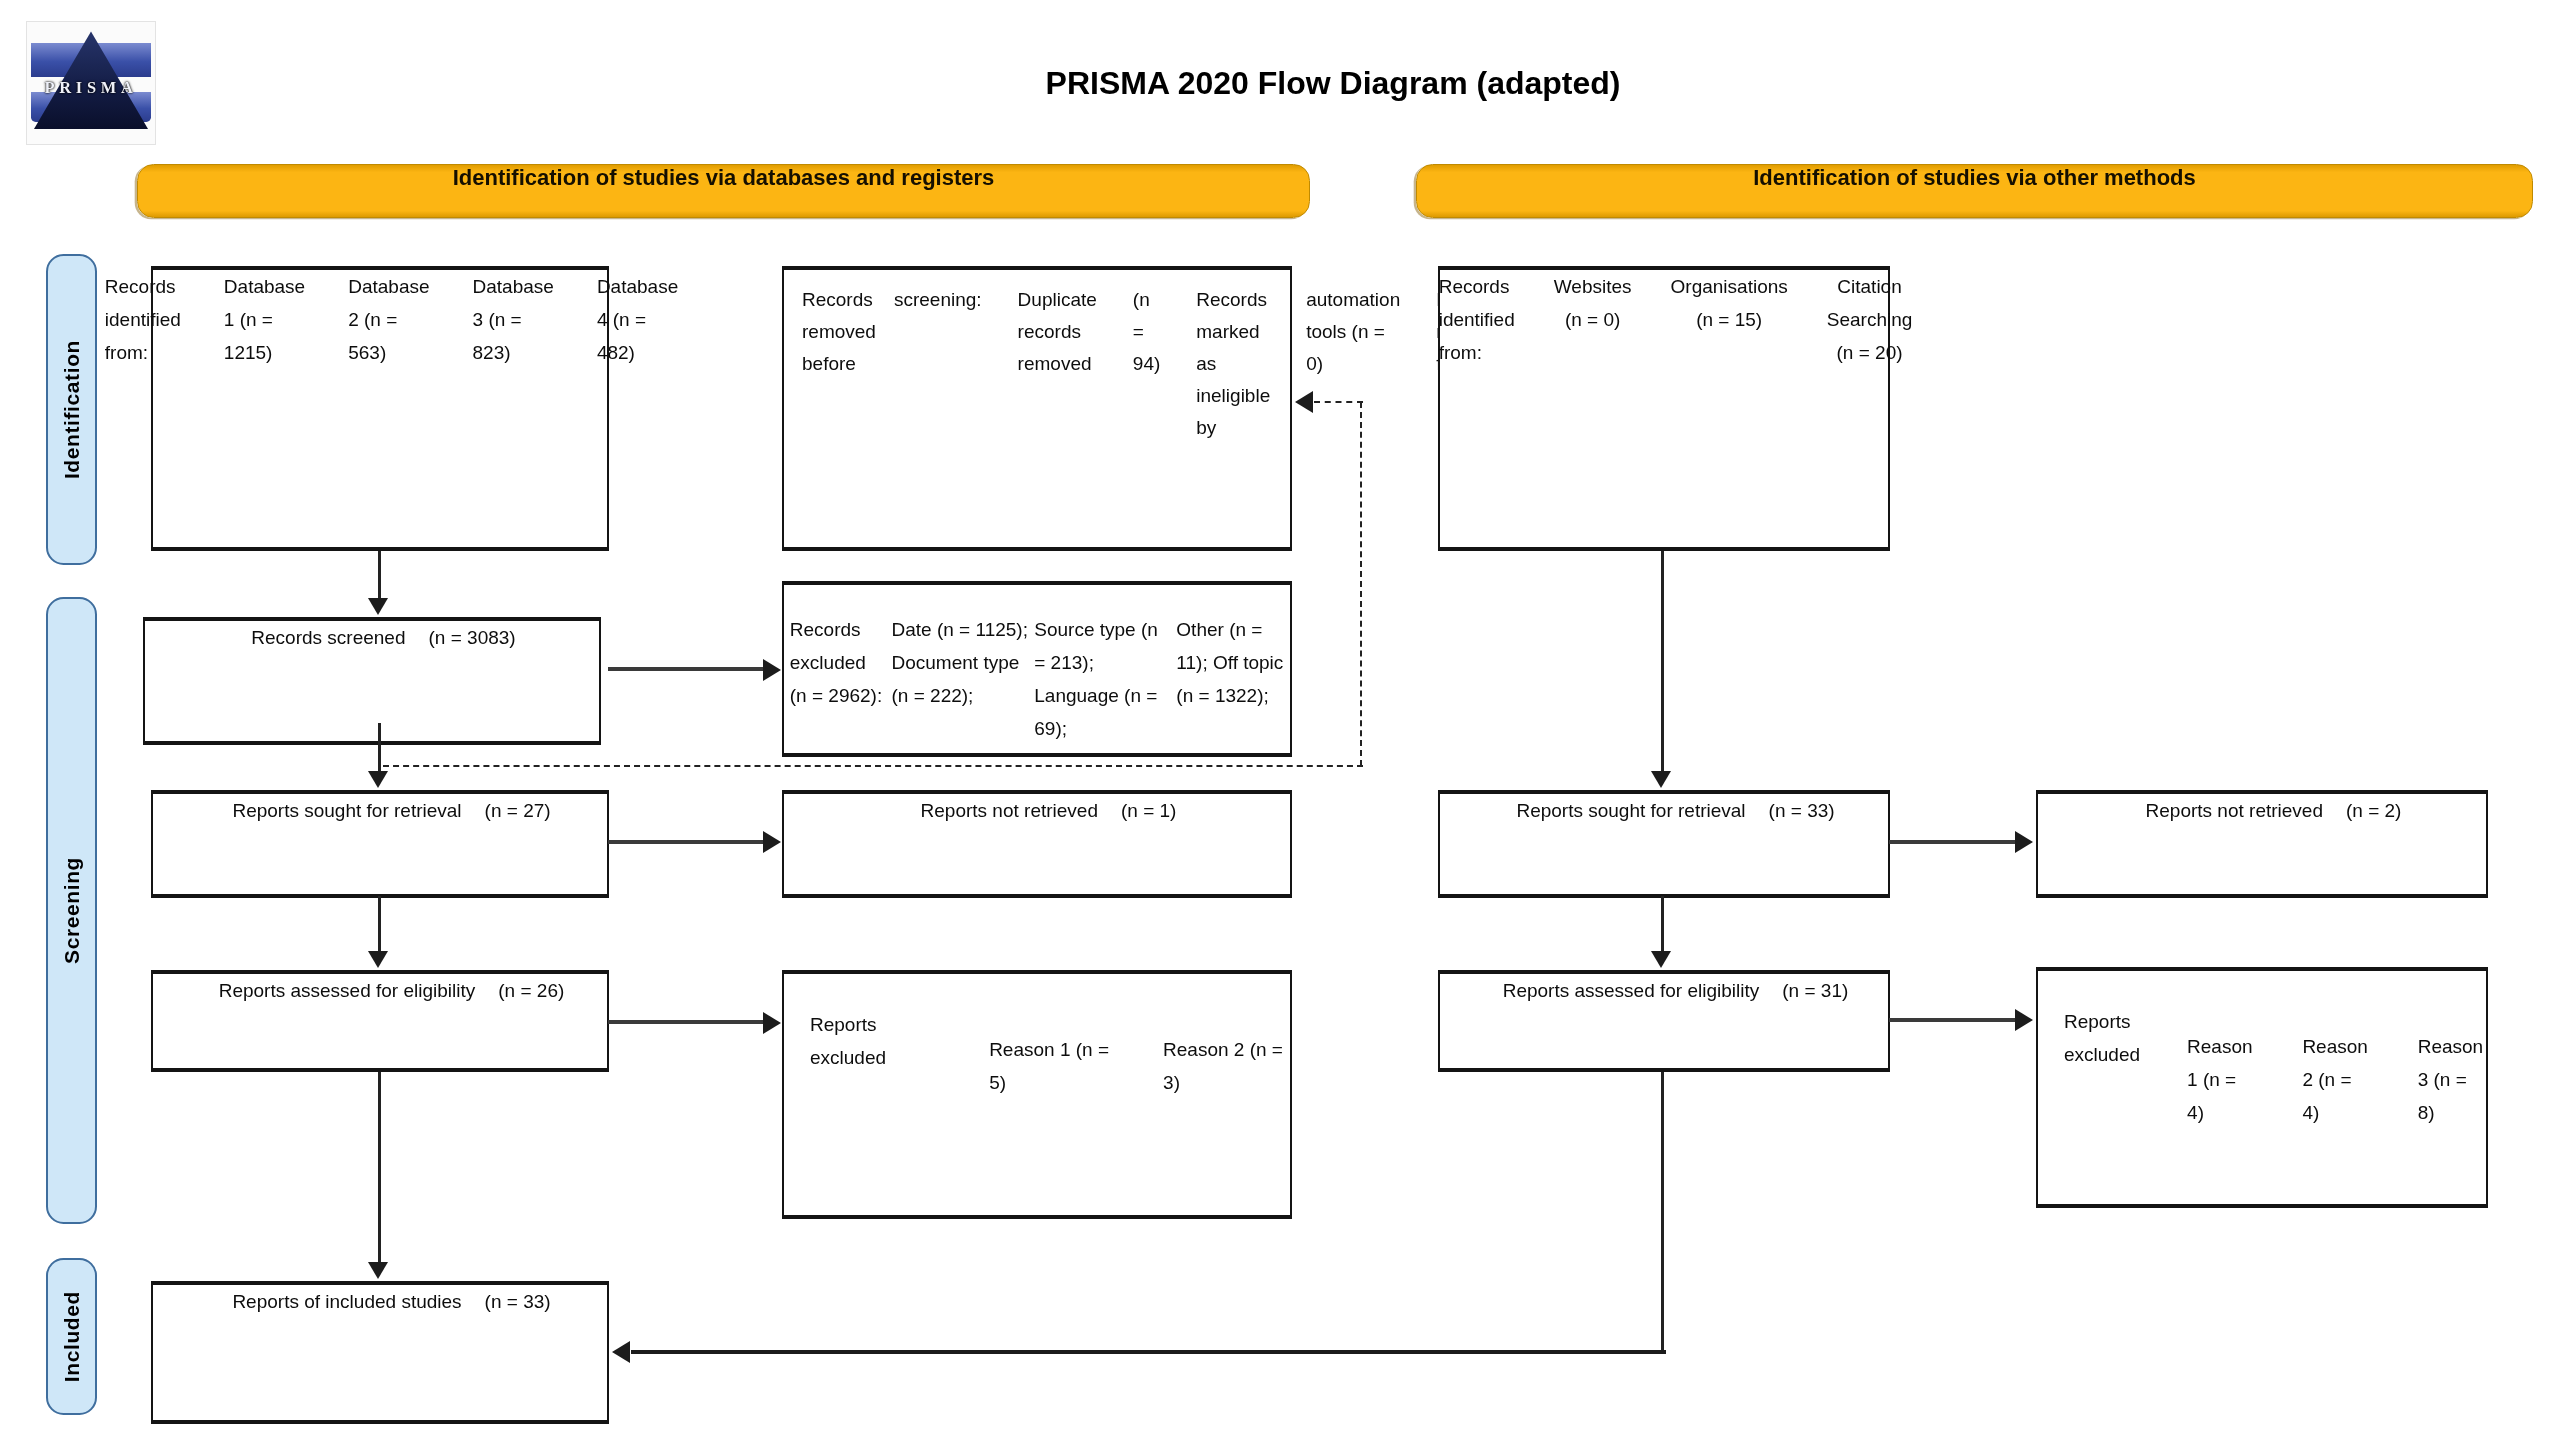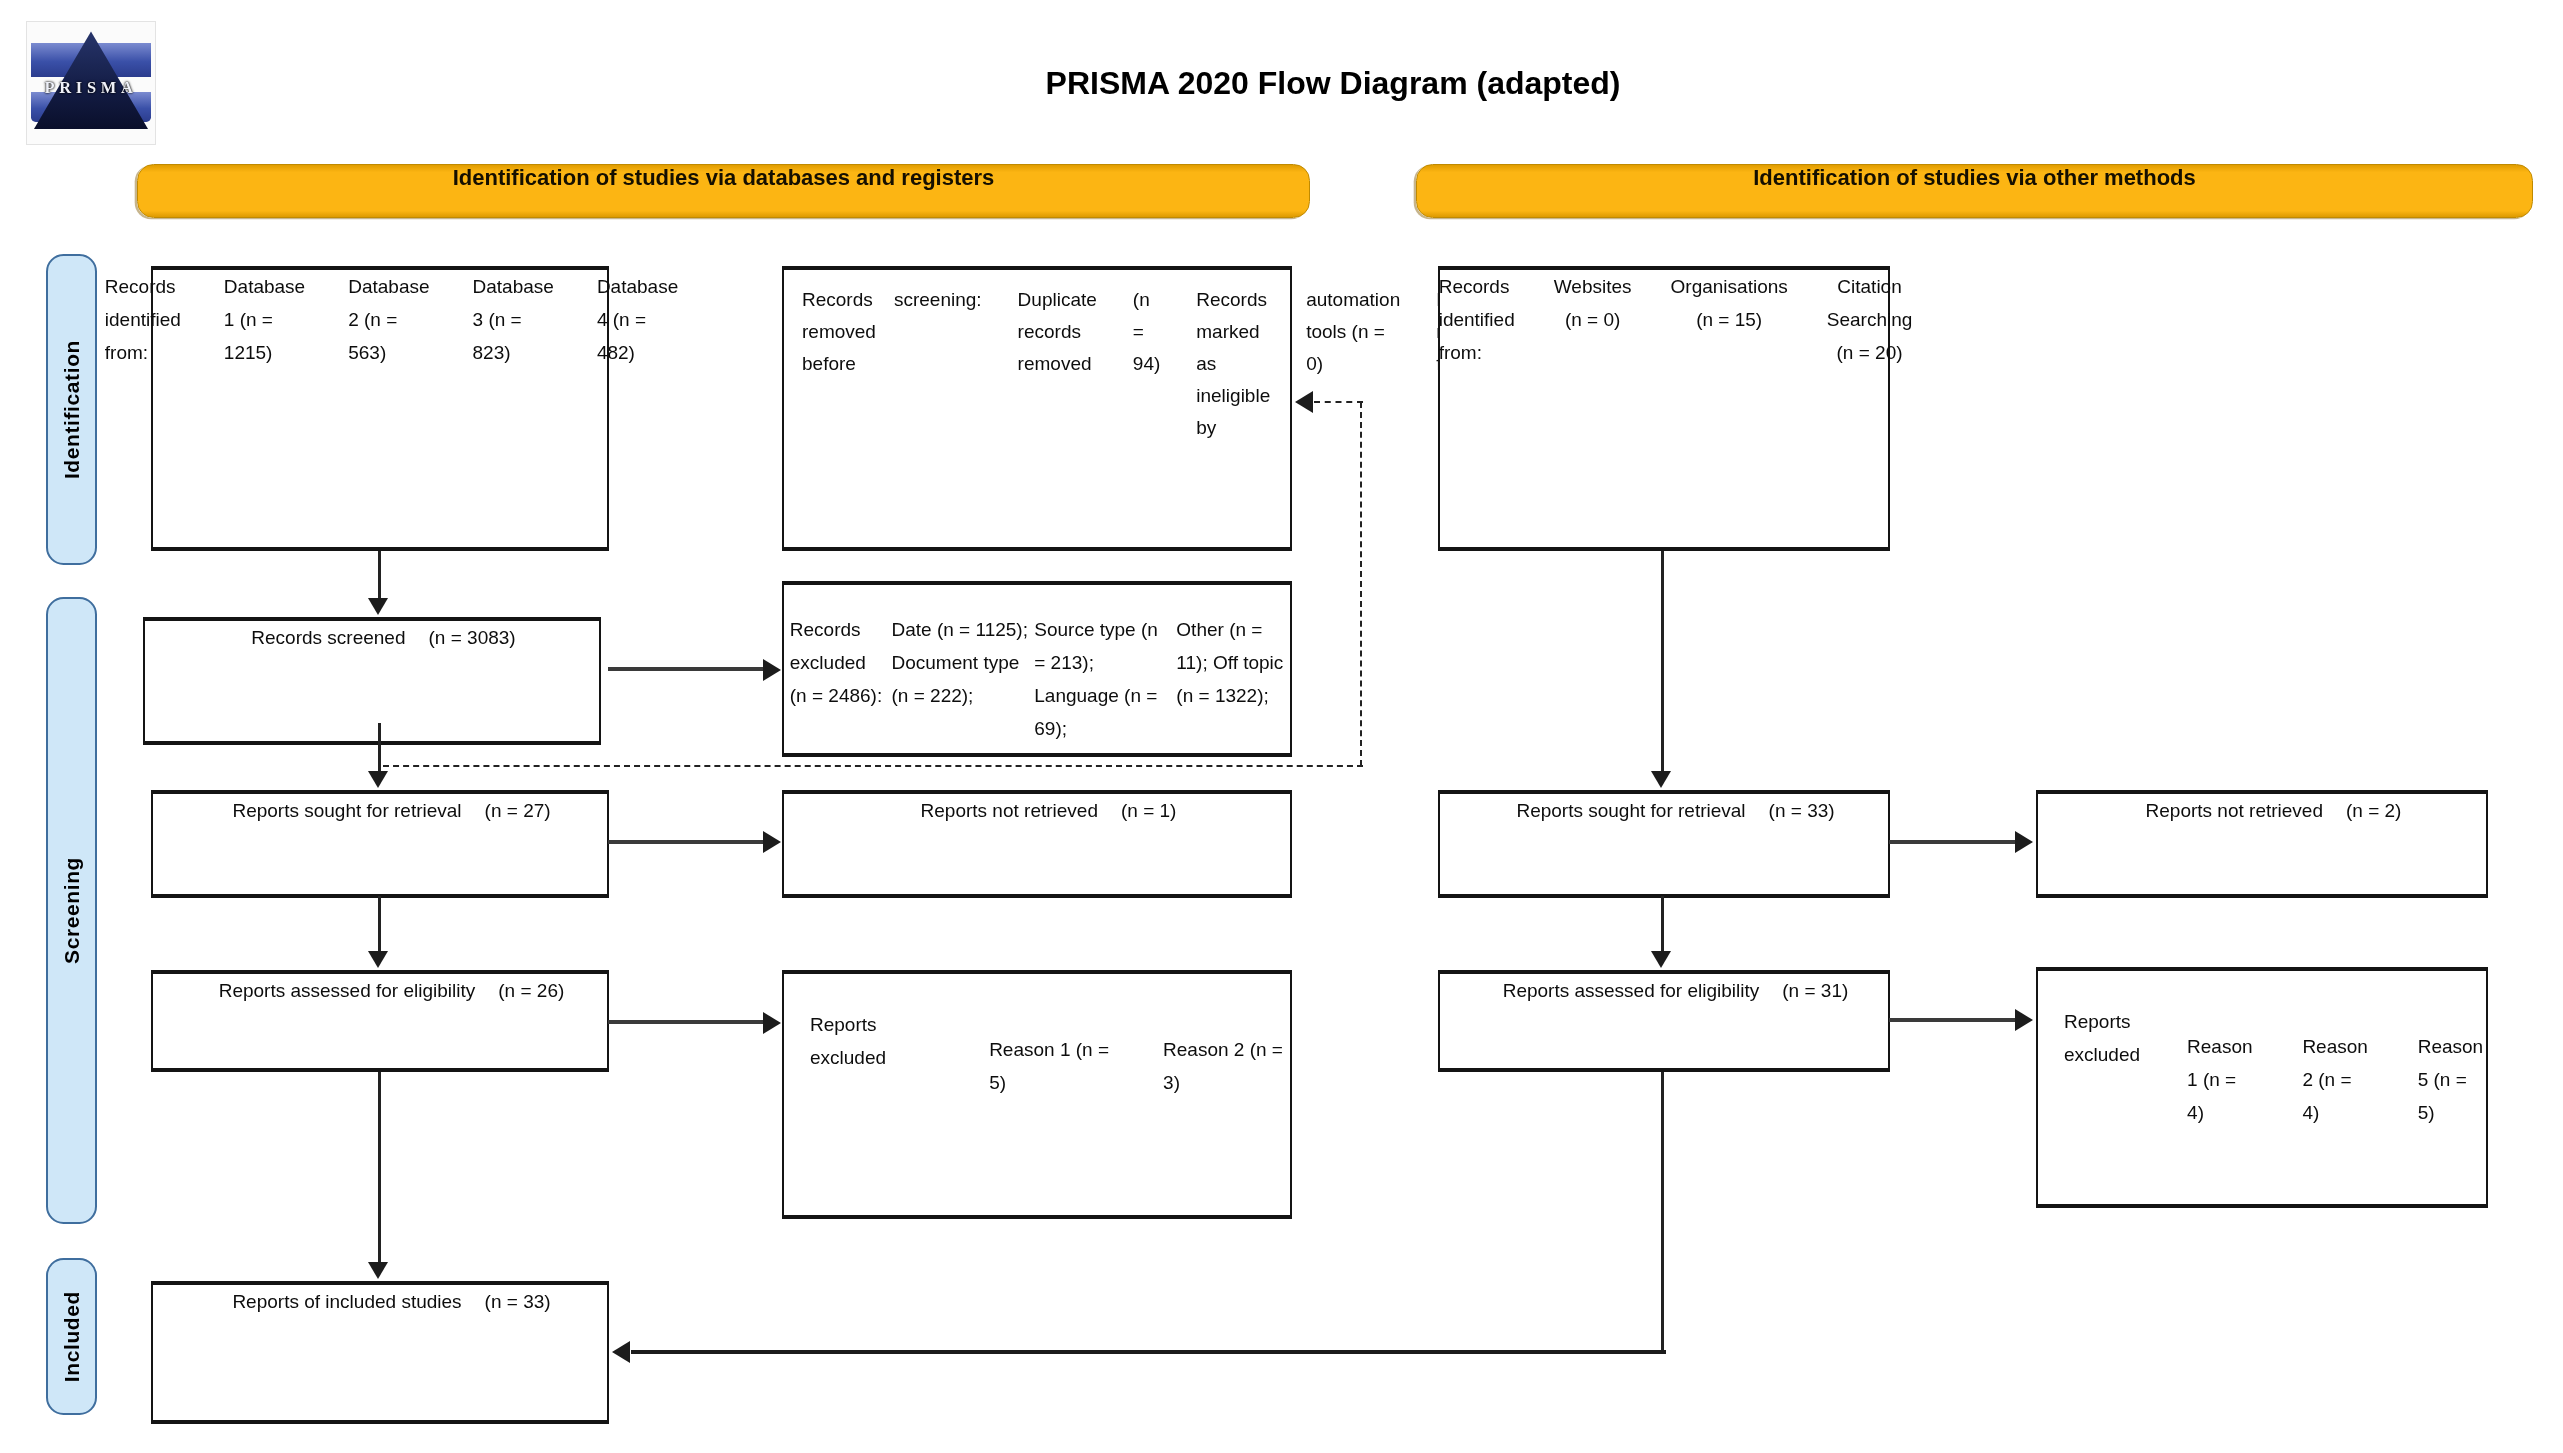--- a/index.html
+++ b/index.html
@@ -182,21 +182,21 @@
     <div class="in">Organisations (n = 15)</div>
     <div class="in">Citation Searching  (n = 20)</div>
   </div>
 
   <div class="pbox center b-screened">
     <div class="ln">Records screened</div>
     <div class="ln">(n = 3083)</div>
   </div>
 
   <div class="pbox b-rexcluded">
-    <div class="ln first">Records excluded  (n = 2486):</div>
+    <div class="ln first">Records excluded  (n = 2962):</div>
     <div class="ln">Date  (n = 1125); Document type  (n = 222);</div>
     <div class="ln">Source type  (n = 213); Language (n = 69);</div>
     <div class="ln">Other  (n = 11); Off topic (n = 1322);</div>
   </div>
 
   <div class="pbox center b-sought-l">
     <div class="ln">Reports sought for retrieval</div>
     <div class="ln">(n = 27)</div>
   </div>
   <div class="pbox center b-notret-l">
@@ -222,21 +222,21 @@
     <div class="in gap">Reason 2  (n = 3)</div>
   </div>
   <div class="pbox center b-assessed-r">
     <div class="ln">Reports assessed for eligibility</div>
     <div class="ln">(n = 31)</div>
   </div>
   <div class="pbox b-excluded-r">
     <div class="t">Reports excluded</div>
     <div class="in gap">Reason 1  (n = 4)</div>
     <div class="in gap">Reason 2  (n = 4)</div>
-    <div class="in gap">Reason 5  (n = 5)</div>
+    <div class="in gap">Reason 3  (n = 8)</div>
   </div>
 
   <div class="pbox center b-included">
     <div class="ln">Reports of included studies</div>
     <div class="ln">(n = 33)</div>
   </div>
 
   <div class="vline v-db-to-screened"></div>
   <div class="ah-down a1"></div>
   <div class="vline v-screened-sought"></div>

